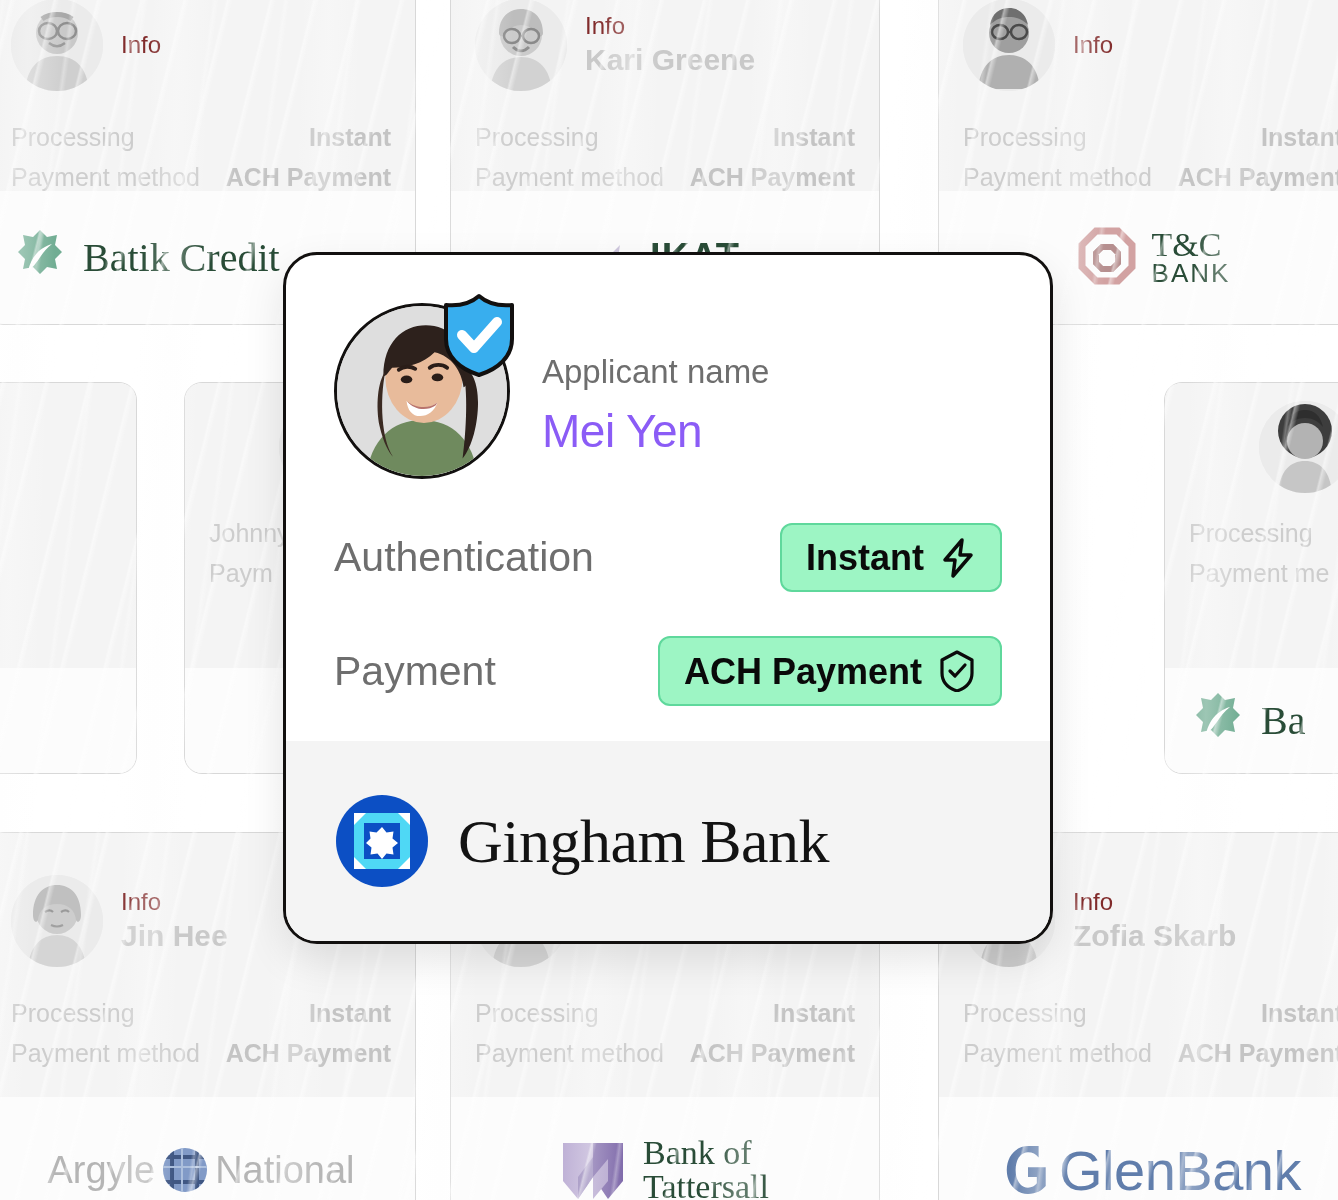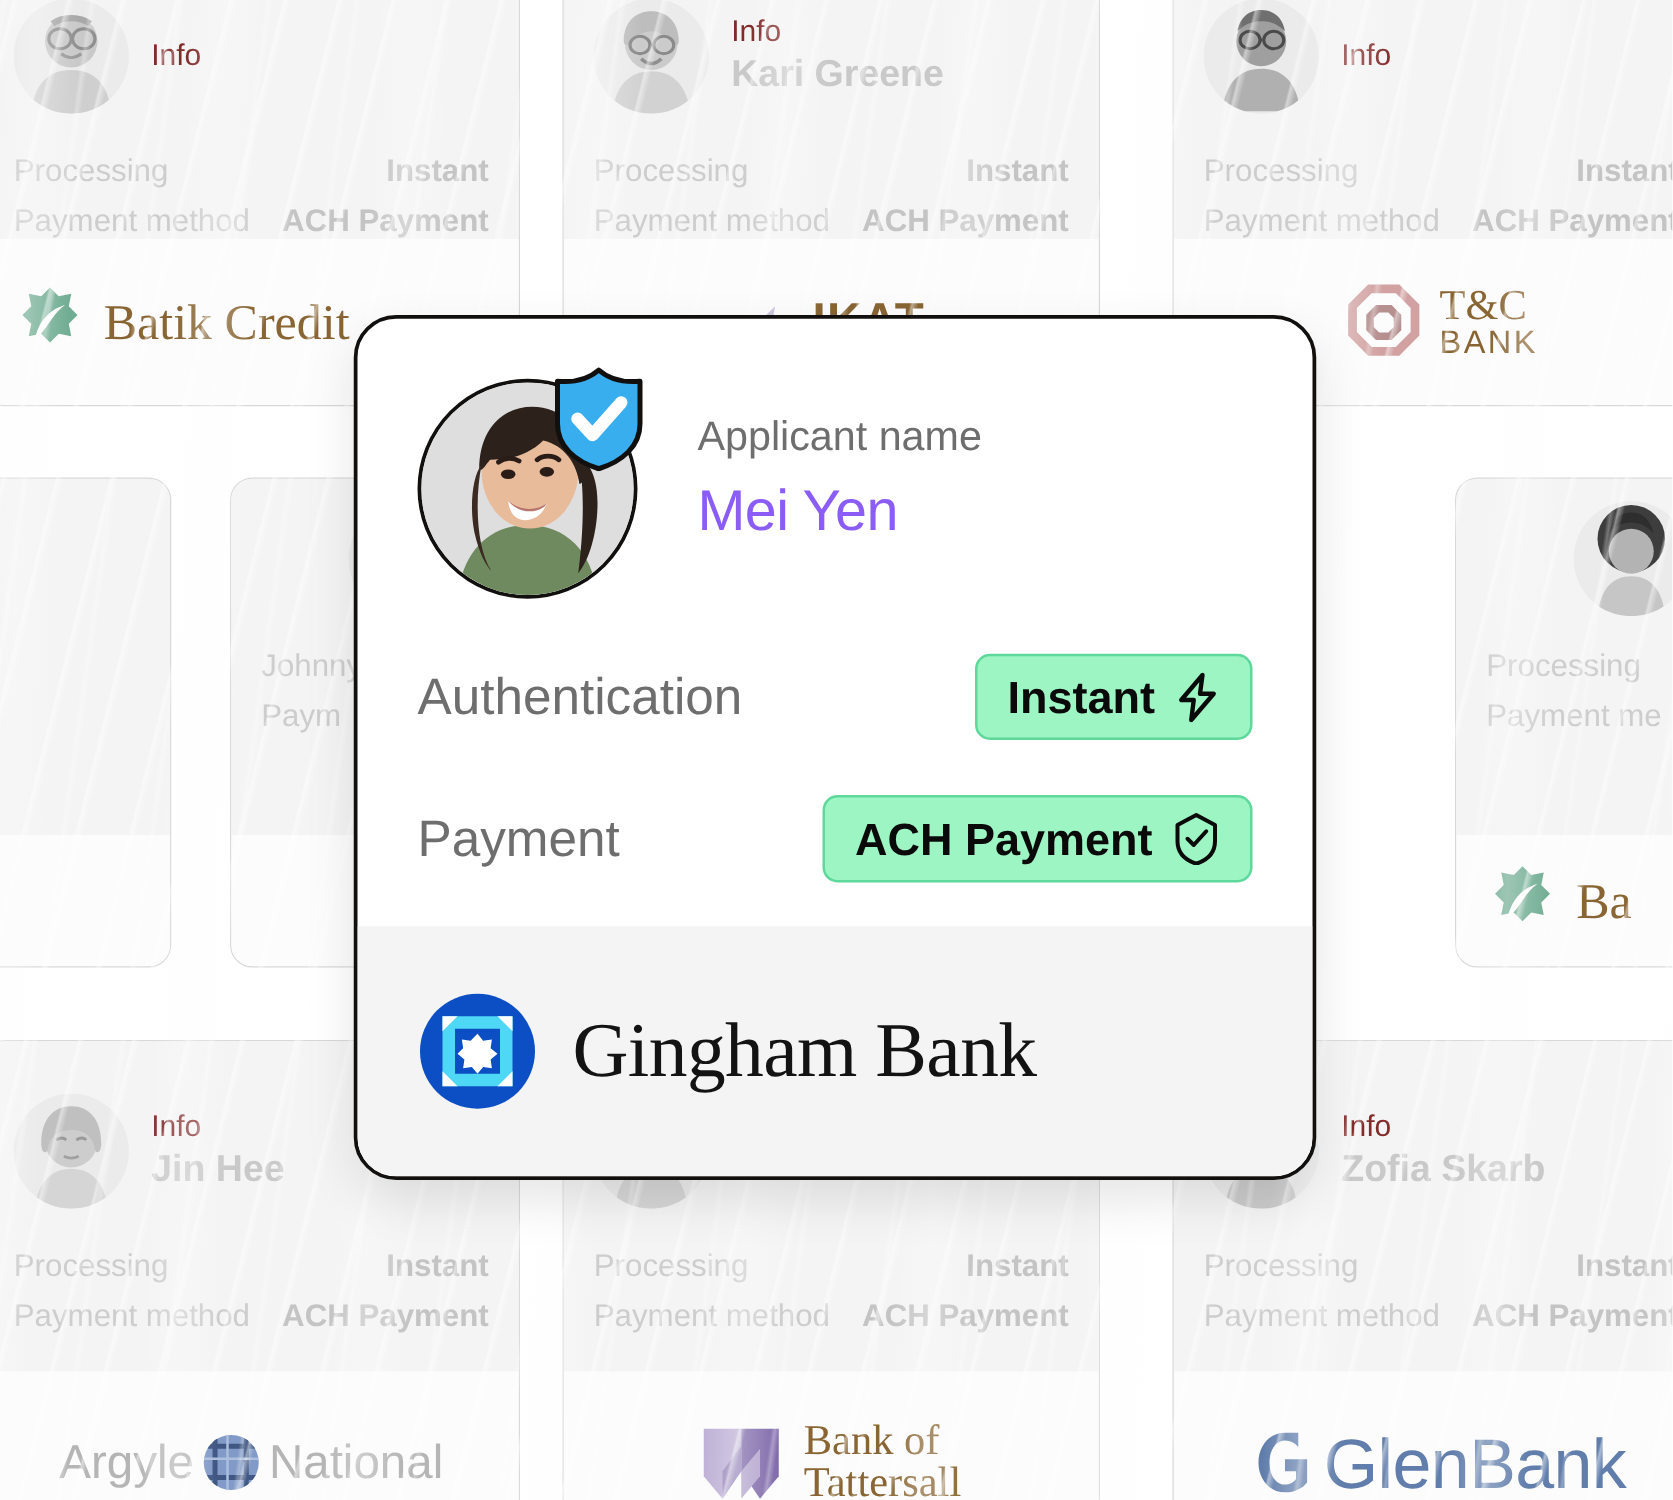--- a/index.html
+++ b/index.html
@@ -97,21 +97,21 @@
   .bg-row .v { color: #c4c4c4; font-weight: 700; }
 
   
   .bank-logo {
     display: flex;
     align-items: center;
     gap: 14px;
     white-space: nowrap;
   }
   .bank-name {
-    color: #a16207;
+    color: #14532d;
     white-space: nowrap;
   }
   .bank-name.serif {
     font-family: "Liberation Serif", serif;
     font-size: 40px;
   }
   .bank-name.sans {
     font-family: "Liberation Sans", sans-serif;
     font-size: 38px;
   }
@@ -187,22 +187,22 @@
     box-shadow: 0 16px 40px rgba(0,0,0,0.10);
   }
 
   #modal-main {
     padding: 48px 48px 26px 48px;
     flex: 1 1 auto;
   }
 
   .applicant-row {
     display: flex;
-    align-items: flex-start;
-    gap: 48px;
+    align-items: center;
+    gap: 32px;
   }
 
   #avatar-wrap {
     position: relative;
     width: 176px; height: 176px;
     flex: 0 0 auto;
   }
   #avatar {
     width: 176px; height: 176px;
     border-radius: 50%;

